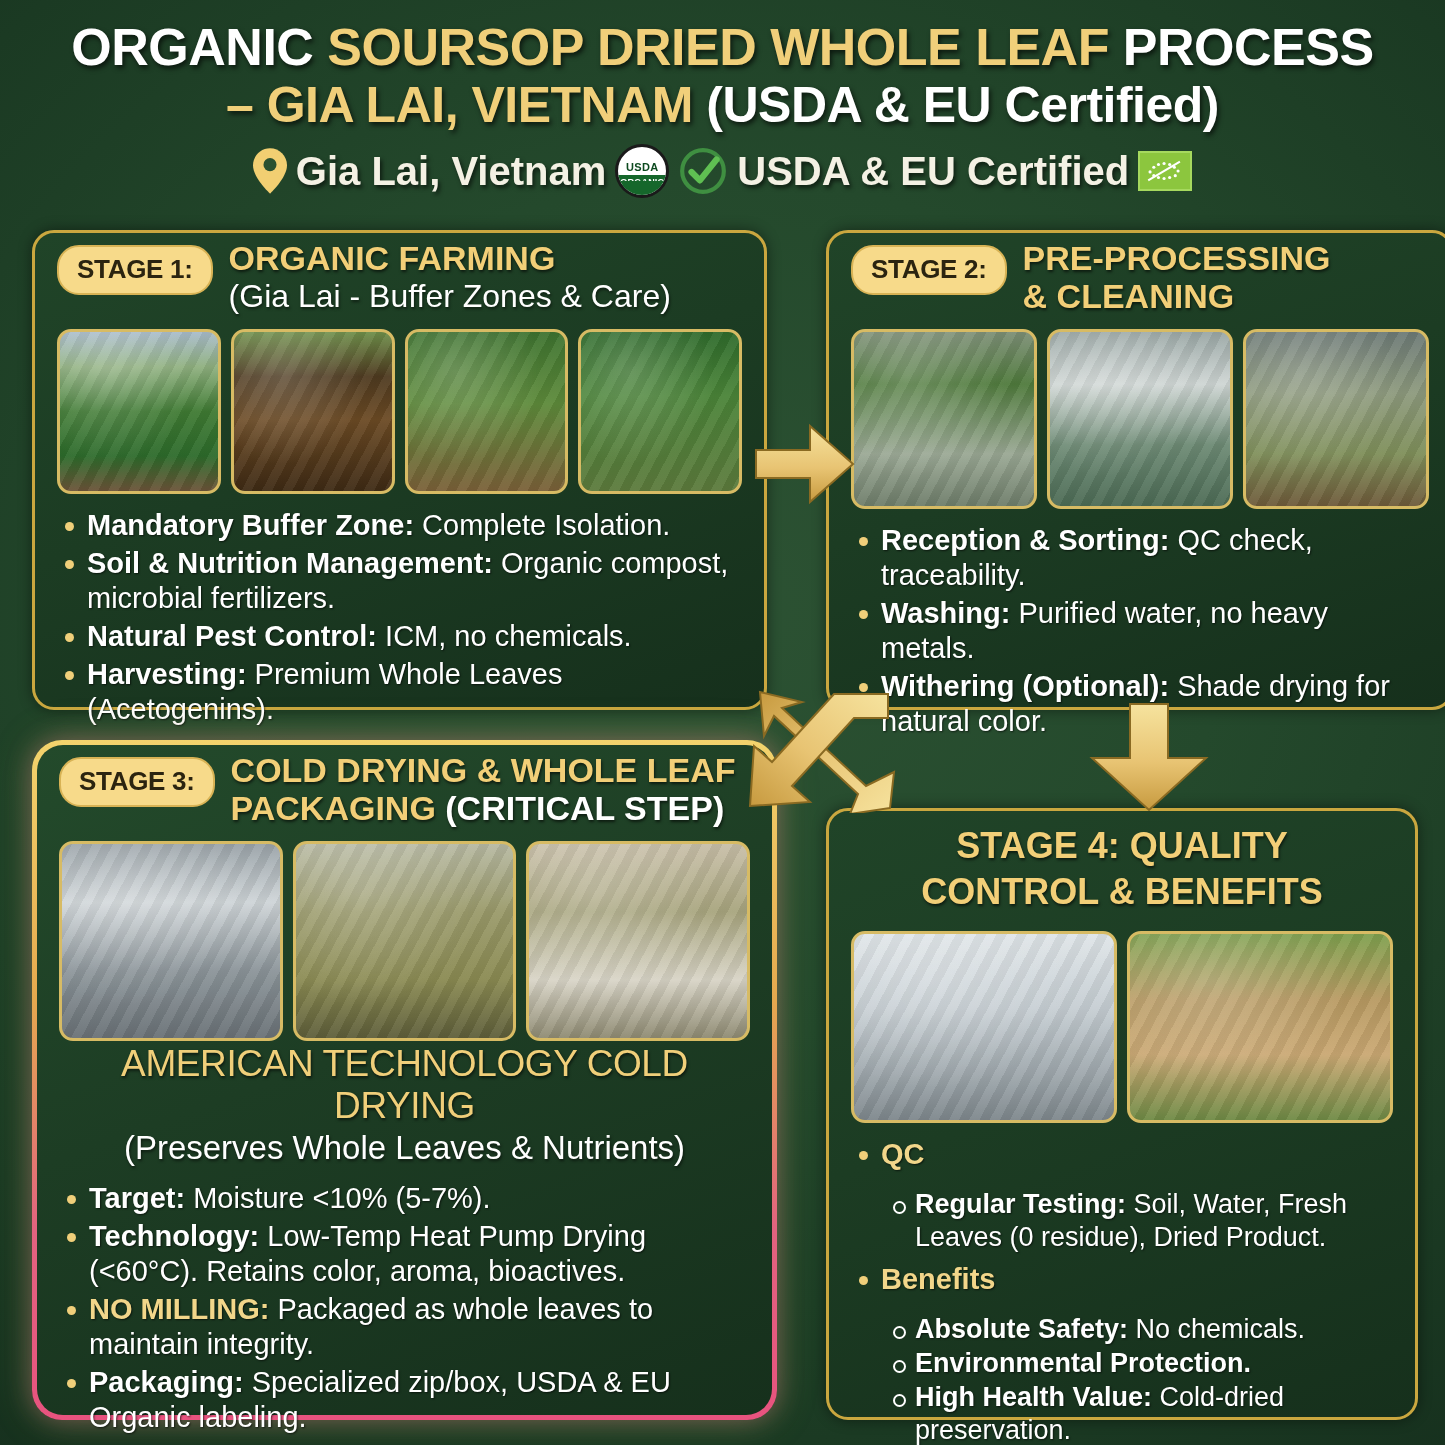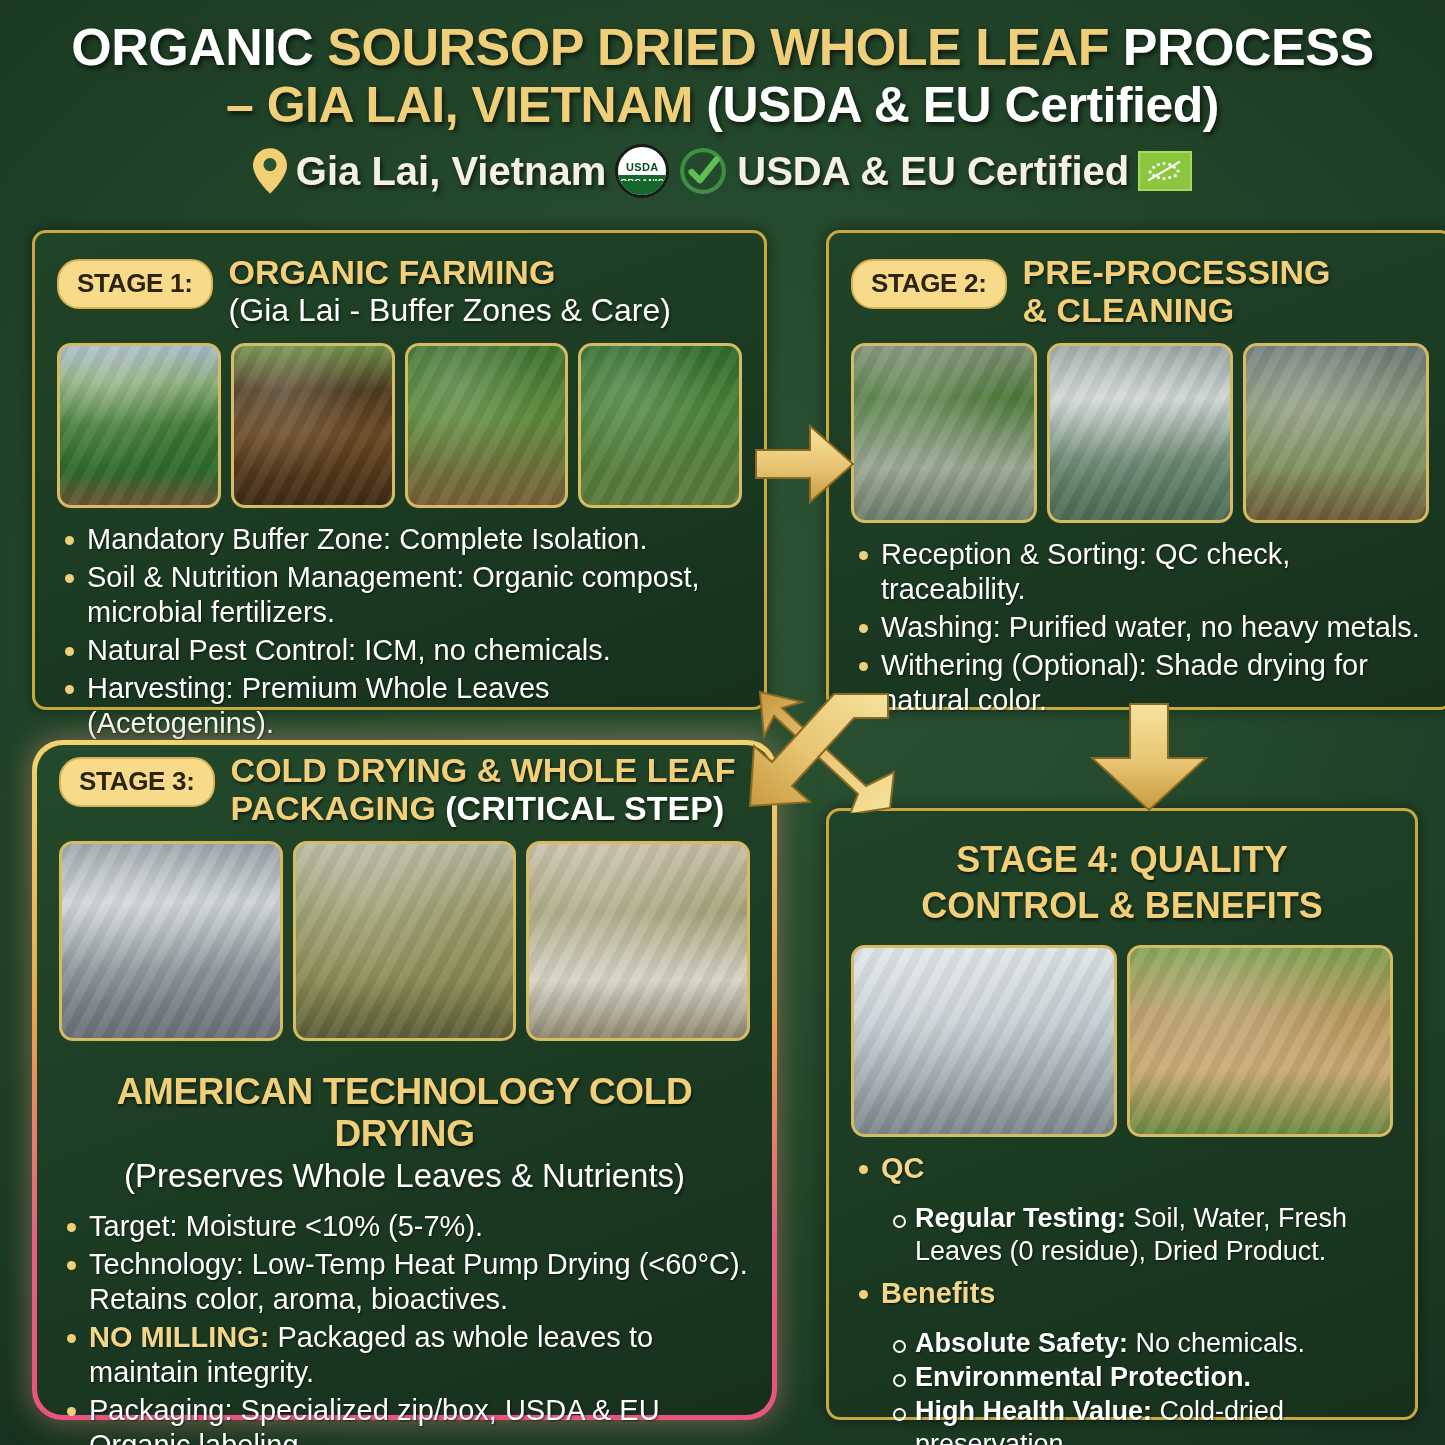--- a/index.html
+++ b/index.html
@@ -68,24 +68,24 @@
 
   .eu-leaf {
     width: 54px; height: 40px; background: #8cc63e; border: 2px solid #a6d95e;
     display: flex; align-items: center; justify-content: center;
   }
 
   
   .panel {
     position: absolute;
     background: linear-gradient(160deg, #204428 0%, #1c3c23 45%, #16301c 100%);
-    border-radius: 14px;
+    border-radius: 22px;
     border: 3px solid #caa73f;
     box-shadow: 0 0 14px rgba(0,0,0,.45);
-    padding: 20px 22px 14px;
+    padding: 6px 22px 14px;
   }
 
   #panel-stage1 { left: 32px;  top: 230px;  width: 735px; height: 480px; }
   #panel-stage2 { left: 826px; top: 230px;  width: 628px; height: 480px; }
   #panel-stage3 {
     left: 32px;  top: 740px;  width: 745px; height: 680px;
     border: 0; padding: 0;
     background: linear-gradient(180deg,#f3d36d 0%, #e5a94e 38%, #e2637f 72%, #e8537f 100%);
     border-radius: 30px;
     box-shadow: 0 0 26px rgba(210,110,130,.45), 0 0 40px rgba(140,180,70,.25);
@@ -177,40 +177,40 @@
     line-height: 35px;
     margin-bottom: 3px;
     text-shadow: 1px 1px 2px rgba(0,0,0,.6);
   }
   ul.blist > li::before {
     content: "";
     position: absolute; left: 8px; top: 14px;
     width: 9px; height: 9px; border-radius: 50%;
     background: #f0cf7a;
   }
-  ul.blist b { font-weight: normal; }
+  ul.blist b { font-weight: bold; }
   ul.blist .gold-b { color: #f2d68a; font-weight: bold; }
 
   
   ul.sublist { list-style: none; margin-left: 36px; margin-top: 16px; }
   ul.sublist > li {
     position: relative; padding-left: 28px; color: #ffffff;
     font-size: 27px; line-height: 33px; margin-bottom: 1px;
     text-shadow: 1px 1px 2px rgba(0,0,0,.6);
   }
   ul.sublist > li::before {
     content: ""; position: absolute; left: 6px; top: 13px;
     width: 9px; height: 9px; border-radius: 50%;
     background: transparent; border: 2px solid #ffffff;
   }
 
   
   .s3-bigtitle {
-    text-align: center; font-size: 37px; font-weight: bold; color: #f0cf7a;
-    margin-top: 30px; letter-spacing: -0.4px;
+    text-align: center; font-size: 37px; font-weight: normal; color: #f0cf7a;
+    margin-top: 2px; letter-spacing: -0.4px;
     text-shadow: 1px 2px 3px rgba(0,0,0,.6);
   }
   .s3-subtitle {
     text-align: center; font-size: 33px; color: #ffffff; margin-top: 2px;
     text-shadow: 1px 2px 3px rgba(0,0,0,.55);
   }
 
   
   .arrow { position: absolute; }
   #arrow-1-2 { left: 752px; top: 418px; width: 105px; height: 92px; }

